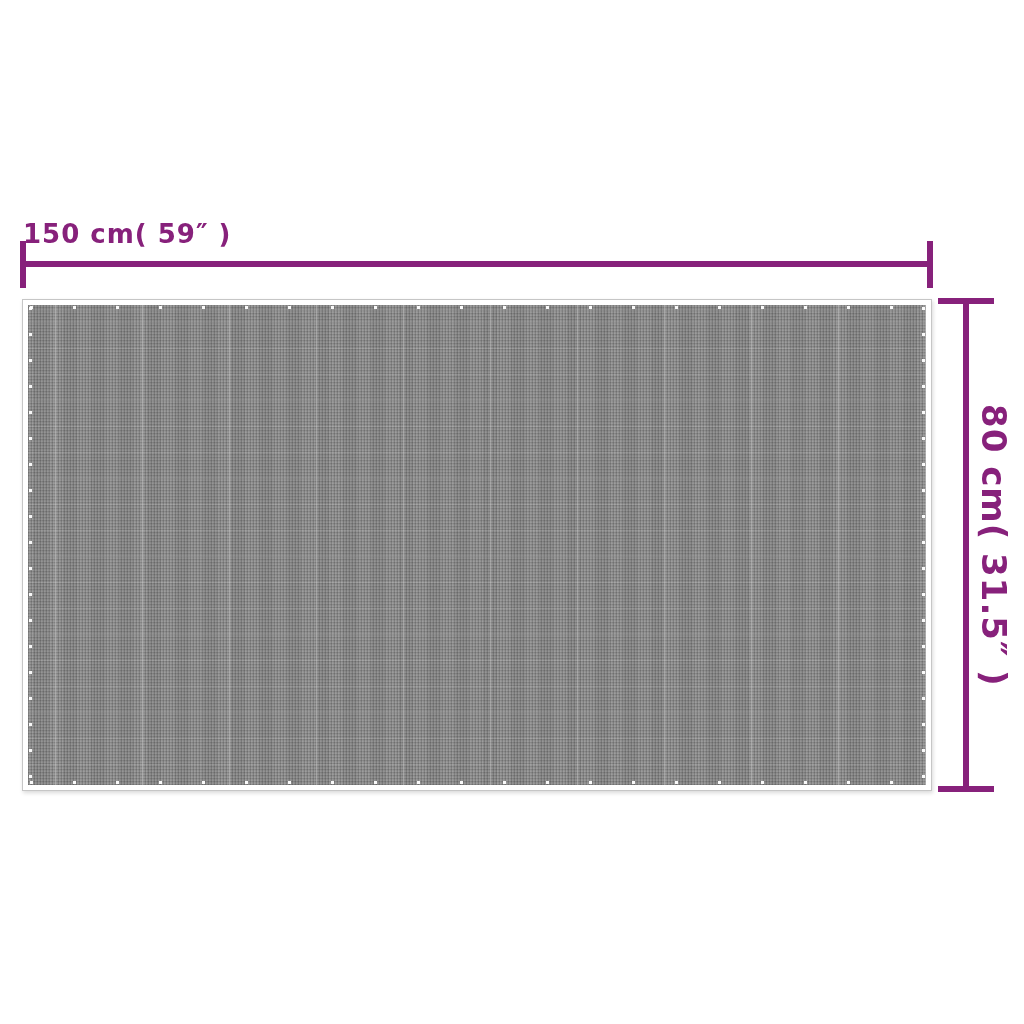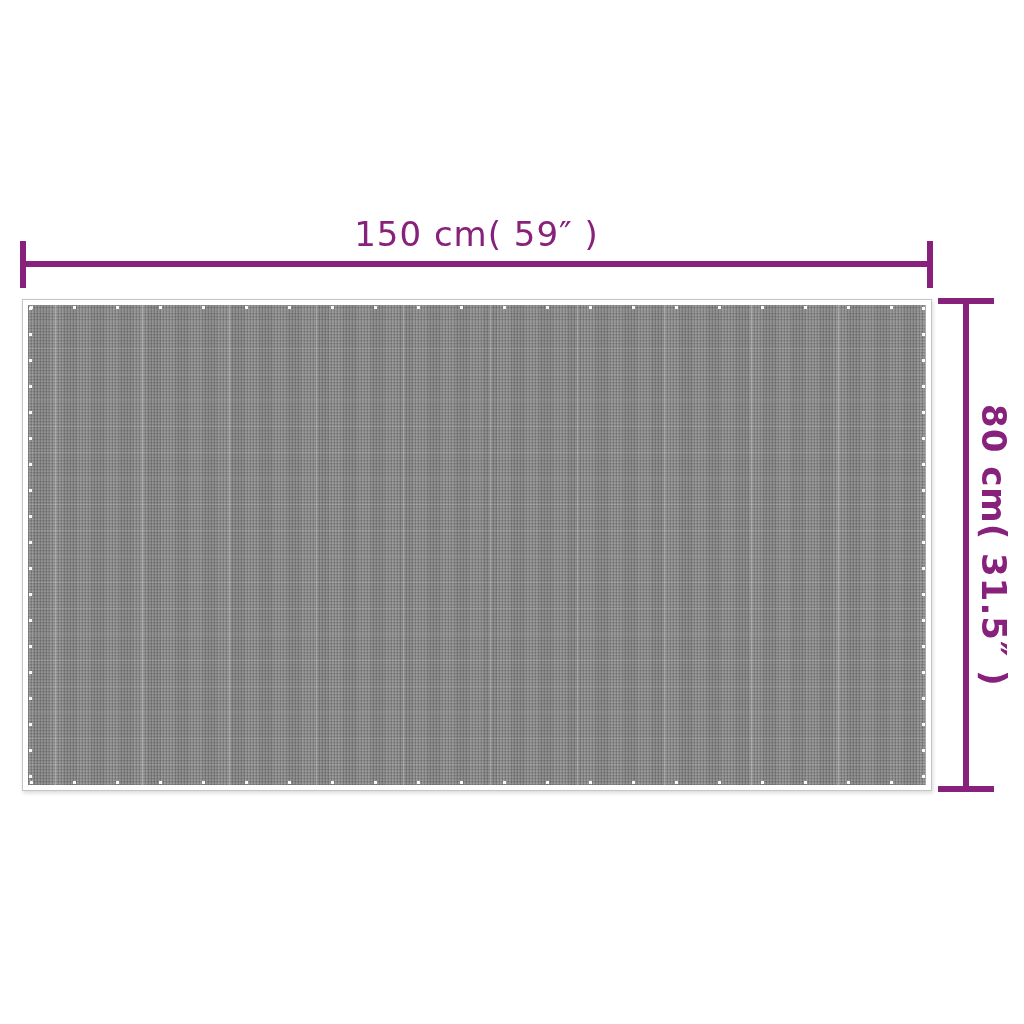--- a/index.html
+++ b/index.html
@@ -15,24 +15,24 @@
     background: var(--page-bg, #ffffff);
     overflow: hidden;
   }
 
   
   .w-label {
     position: absolute;
     left: 23px;
     top: 215px;
     width: 907px;
-    text-align: center;
-    font-size: 34px;
+    text-align: left;
+    font-size: 26px;
     line-height: 38px;
-    font-weight: normal;
+    font-weight: bold;
     color: var(--accent, #87217B);
     letter-spacing: 1px;
     white-space: pre;
   }
   .w-line {
     position: absolute;
     left: 23px;
     top: 261px;
     width: 907px;
     height: 6px;

